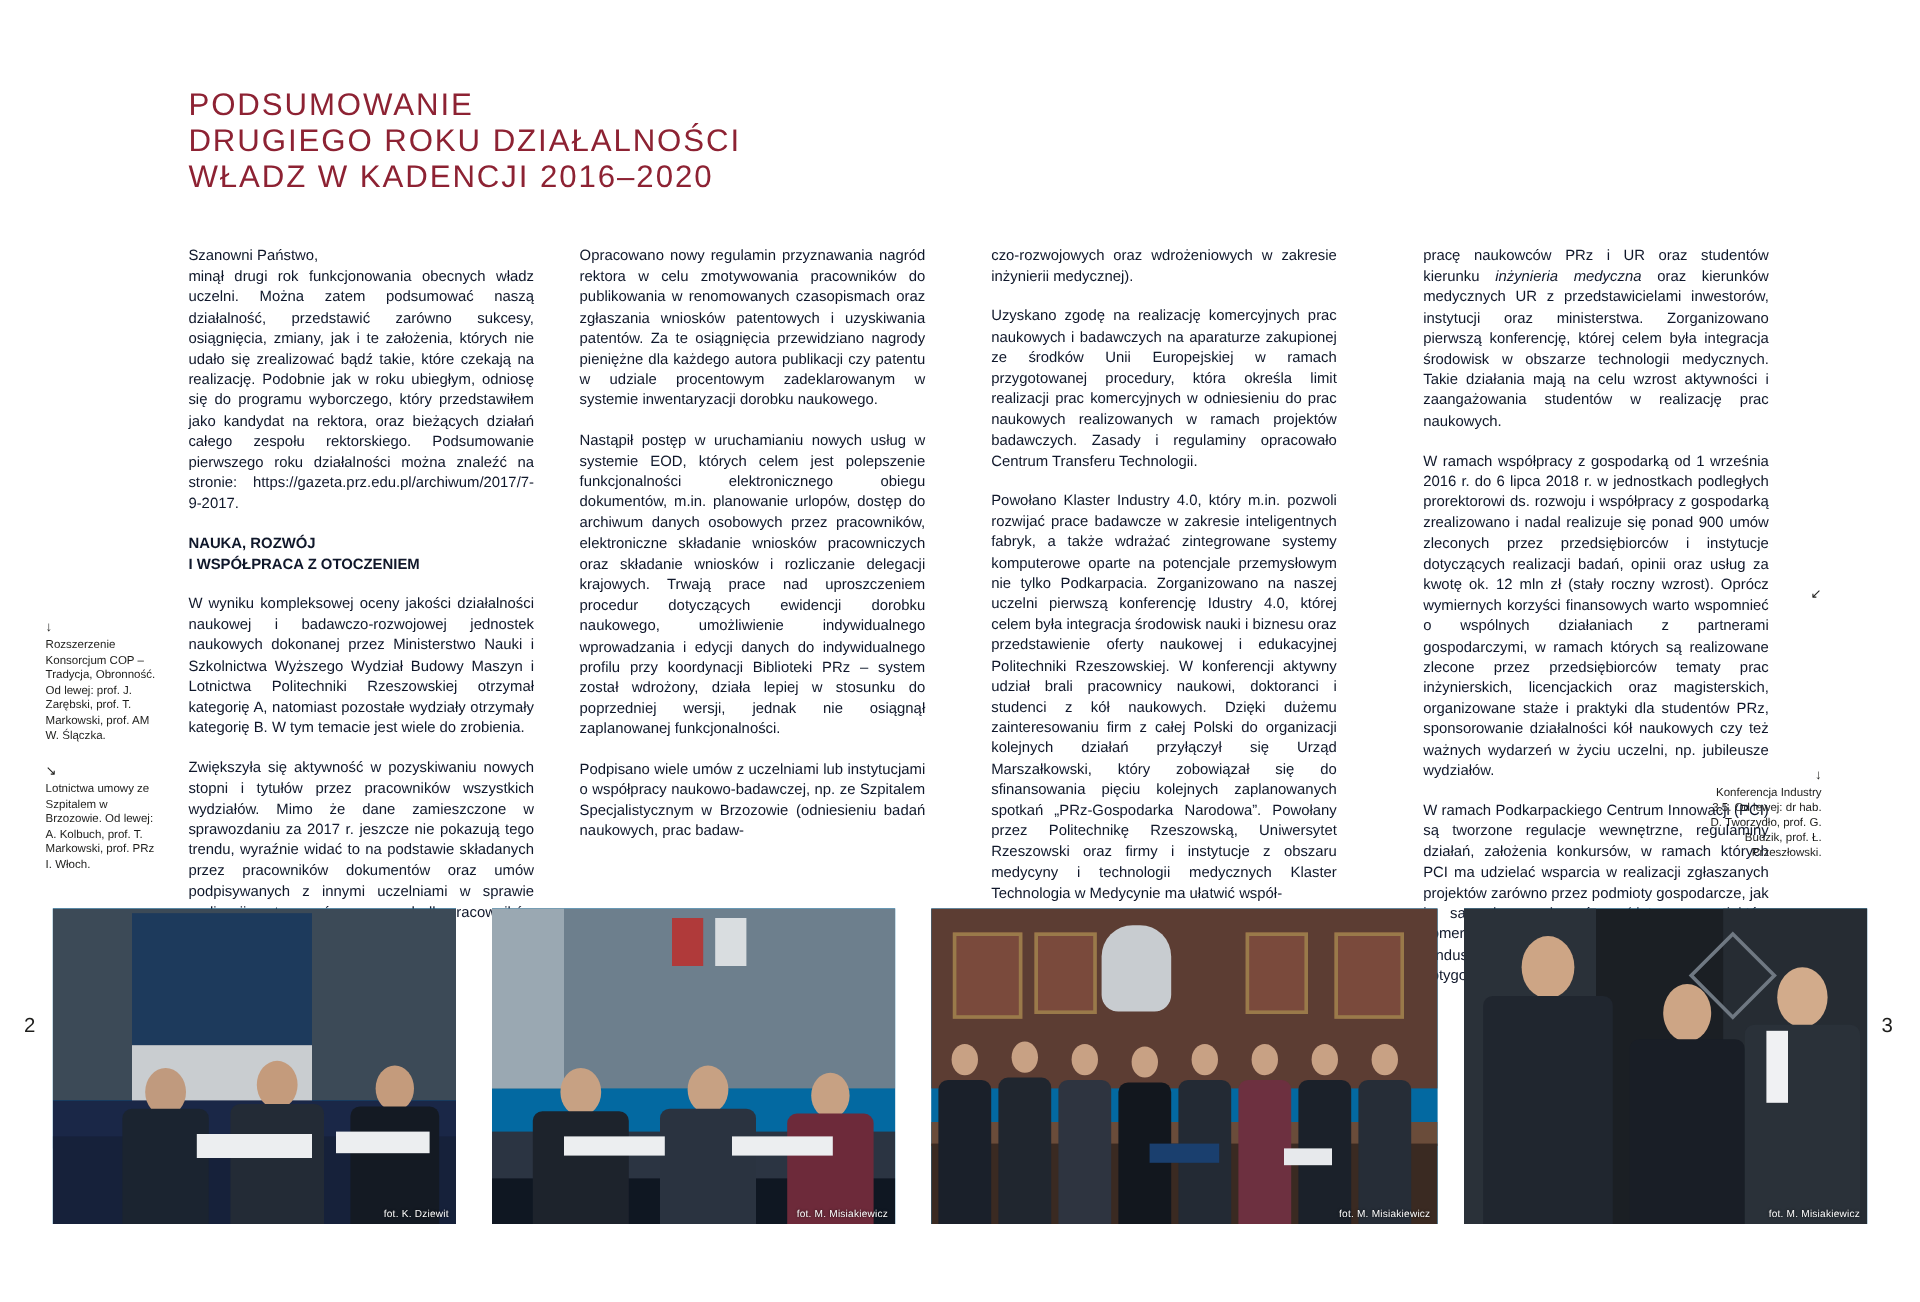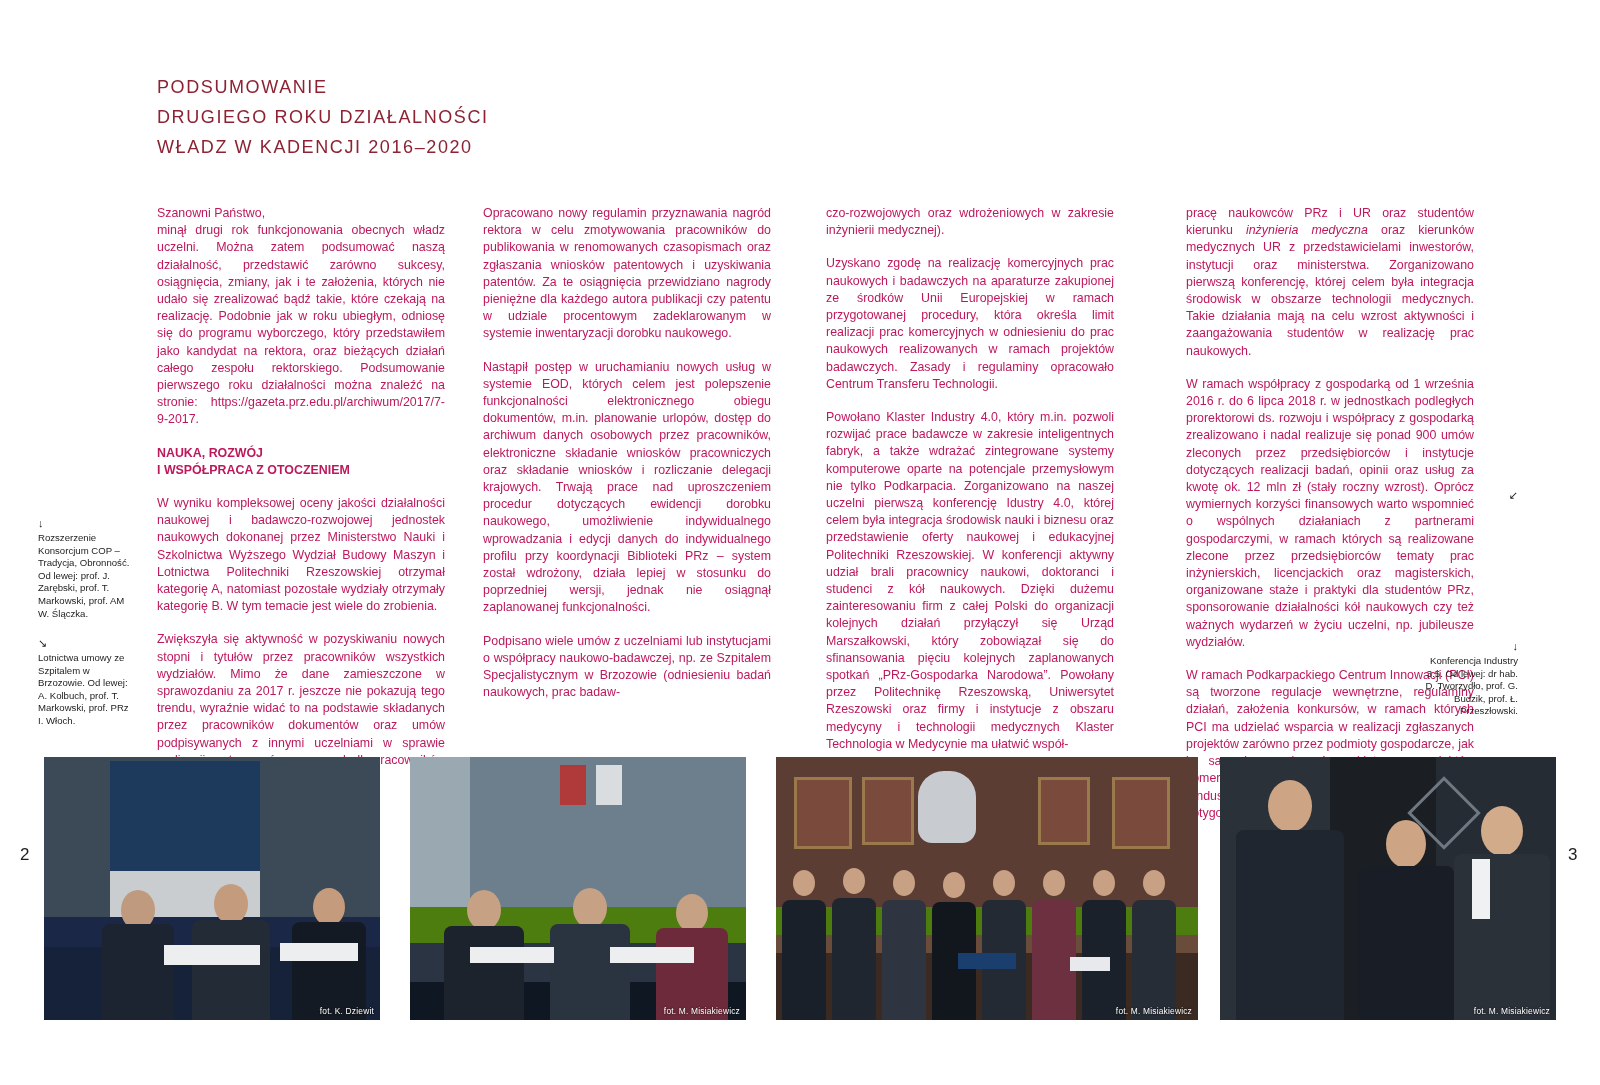--- a/index.html
+++ b/index.html
@@ -22,39 +22,39 @@
   }
 
   
   .title-block {
     position: absolute;
     left: 157px;
     top: 72px;
     width: 700px;
   }
   .title-line {
-    font-size: 18px;
+    font-size: 26px;
     letter-spacing: 1.6px;
     color: #8d2233;
     line-height: 30px;
     font-weight: 400;
   }
   .title-line .bold {
     font-weight: 400;
   }
 
   
   .col {
     position: absolute;
     top: 205px;
     width: 288px;
     font-size: 12.4px;
     line-height: 17.2px;
     text-align: justify;
-    color: #be185d;
+    color: #0f172a;
   }
   .col p {
     margin: 0 0 16px 0;
     text-align: justify;
     hyphens: manual;
   }
   .col p:last-child { margin-bottom: 0; }
   .col .hdr {
     font-weight: 700;
     margin: 0 0 16px 0;
@@ -87,21 +87,21 @@
   #cap-right-2 { left: 1418px; top: 640px; width: 100px; text-align: right; }
   #cap-right-1 .arrow, #cap-right-2 .arrow { text-align: right; }
 
   
   .photo {
     position: absolute;
     top: 757px;
     width: 336px;
     height: 263px;
     overflow: hidden;
-    background: #4d7c0f;
+    background: #0369a1;
   }
   #photo1 { left: 44px; }
   #photo2 { left: 410px; }
   #photo3 { left: 776px; }
   #photo4 { left: 1220px; width: 336px; }
   .photo .credit {
     position: absolute;
     right: 6px;
     bottom: 4px;
     font-size: 8.4px;

